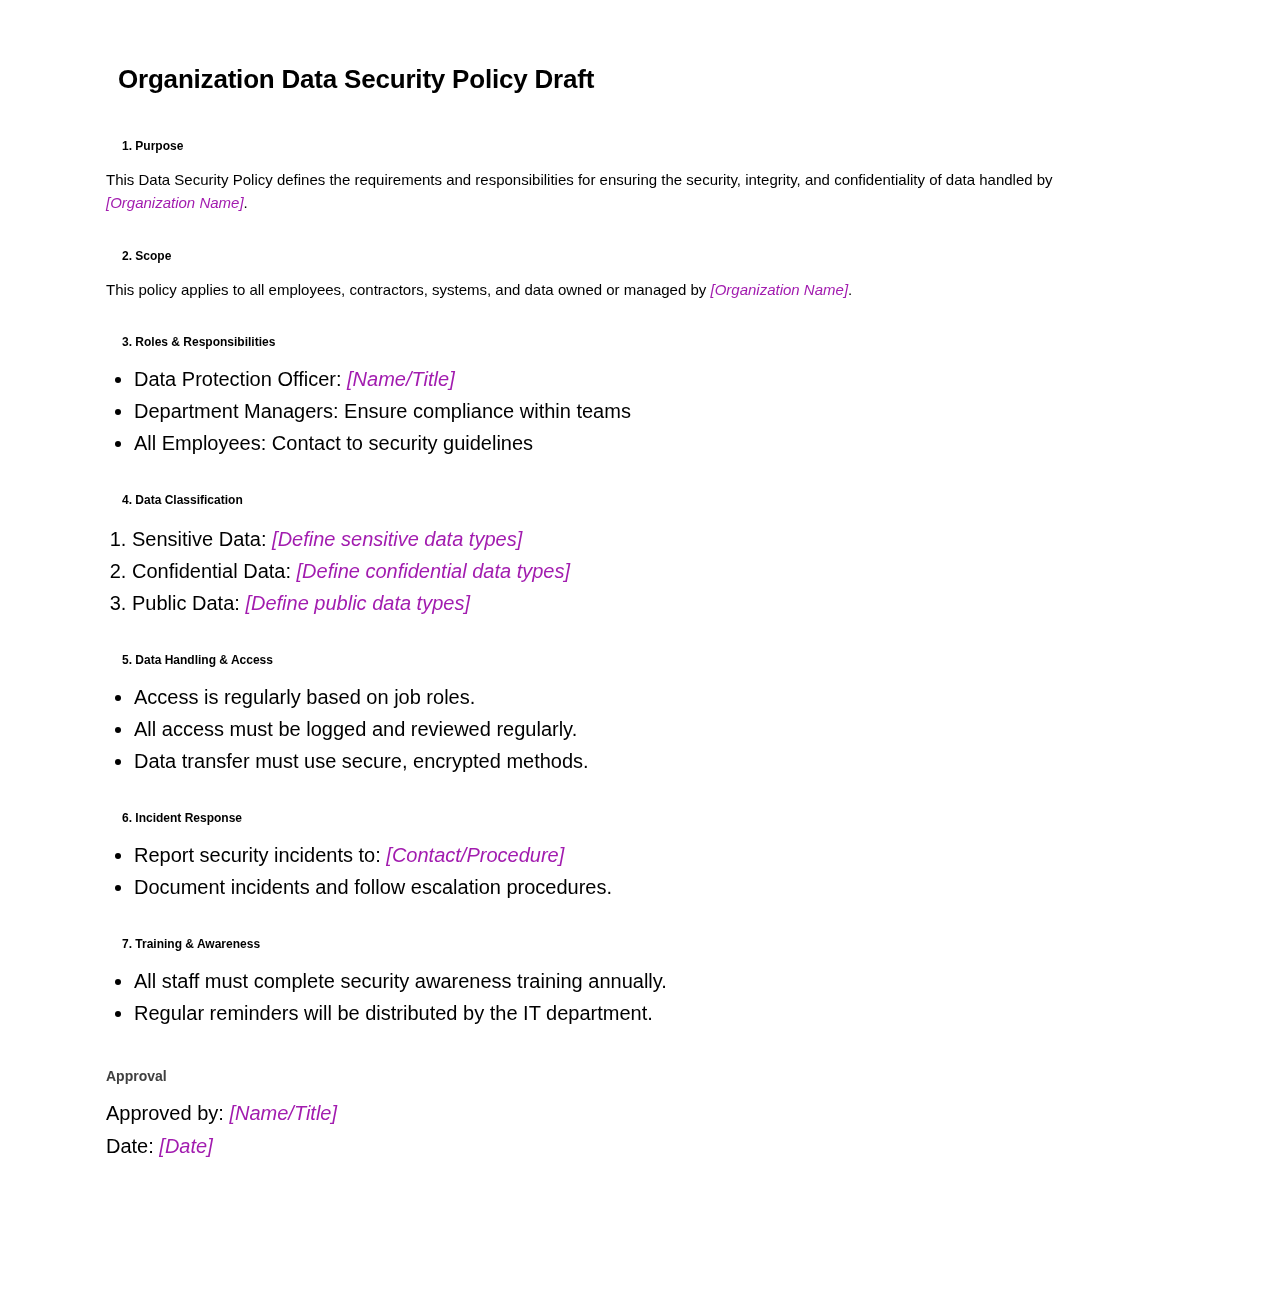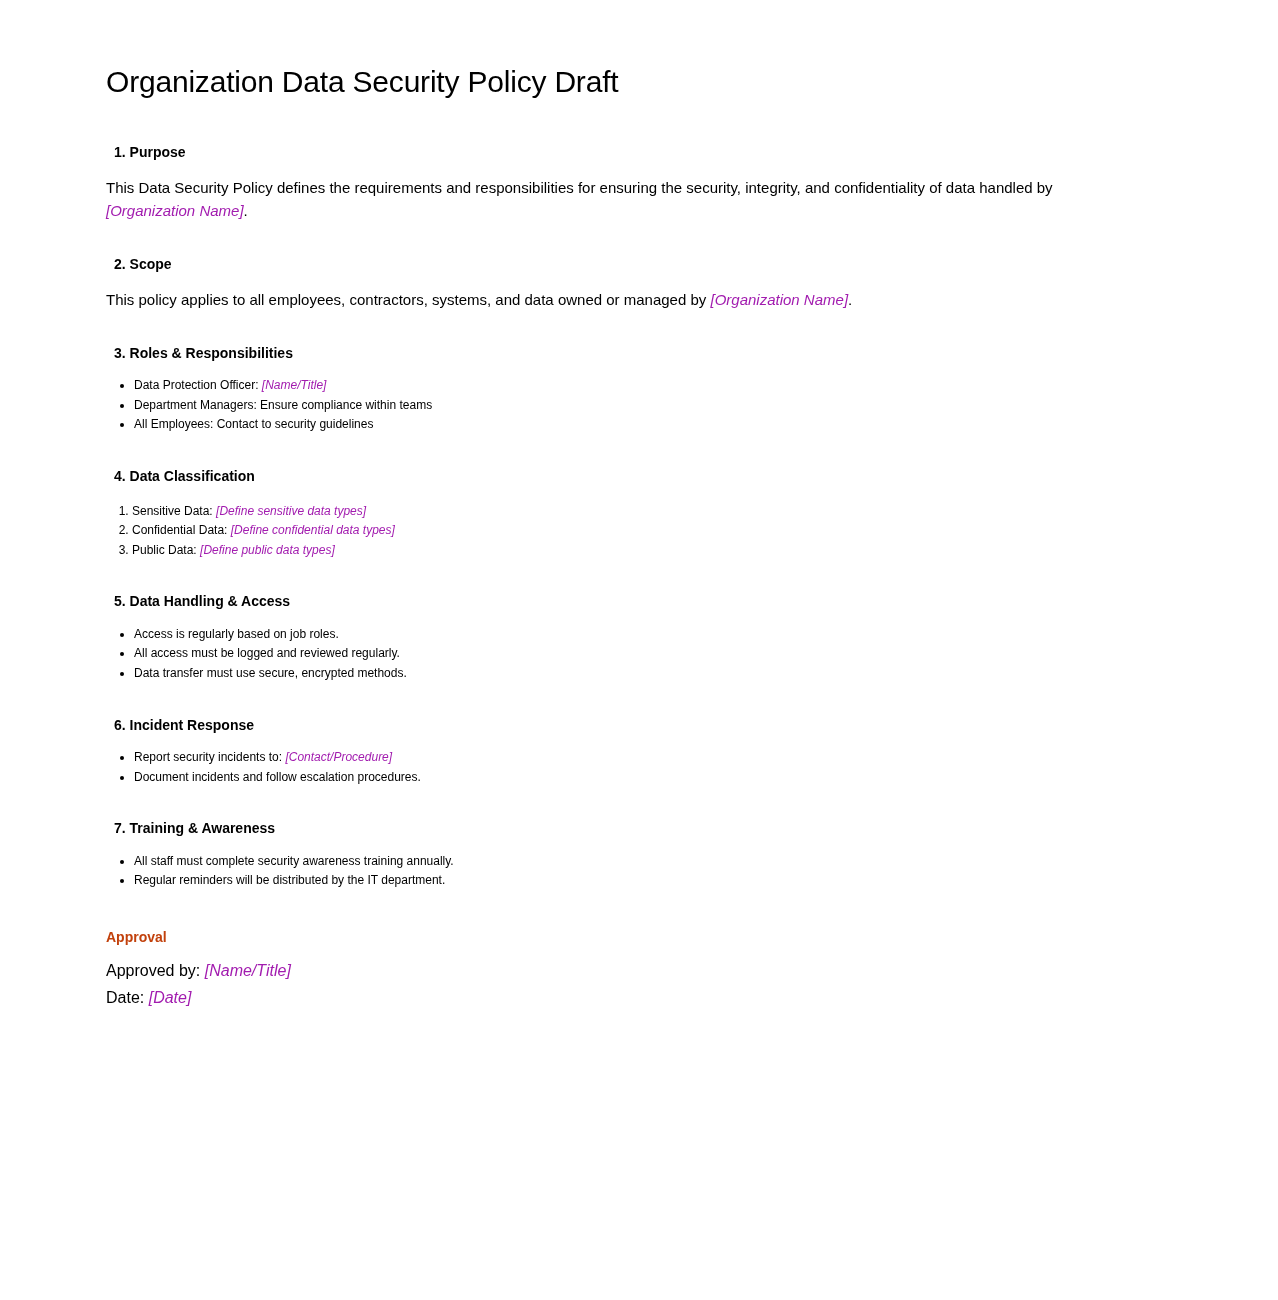--- a/index.html
+++ b/index.html
@@ -14,49 +14,49 @@
     font-family: "Liberation Sans", sans-serif;
     color: #000000;
     -webkit-font-smoothing: antialiased;
   }
   .page {
     padding: 64px 106px 40px 106px;
     box-sizing: border-box;
     width: 1278px;
   }
   .doc-title {
-    font-size: 30px;
-    font-weight: normal;
+    font-size: 26px;
+    font-weight: bold;
     line-height: 1.2;
-    margin: 0 0 44px 0;
+    margin: 0 0 44px 12px;
     letter-spacing: -0.2px;
     color: #000;
   }
   .section {
     margin: 0 0 0 0;
   }
   .section-heading {
-    font-size: 14px;
+    font-size: 12px;
     font-weight: bold;
     line-height: 1.25;
-    margin: 0 0 14px 8px;
+    margin: 0 0 14px 16px;
     color: #000;
   }
   .section + .section { margin-top: 34px; }
   p.body-text {
     font-size: 15px;
     line-height: 1.55;
     margin: 0 0 8px 0;
     max-width: 1015px;
     color: #000;
   }
   ul.doc-list, ol.doc-list {
     margin: 0;
     padding-left: 28px;
-    font-size: 12px;
+    font-size: 20px;
     line-height: 1.55;
   }
   ul.doc-list { list-style-type: disc; }
   ol.doc-list { list-style-type: decimal; padding-left: 26px; margin-top: 16px; }
   ul.doc-list li, ol.doc-list li {
     margin: 0 0 1px 0;
     color: #000;
   }
   .ph {
     font-style: italic;
@@ -65,24 +65,24 @@
   .em-dark {
     font-style: italic;
     color: #000;
   }
   .approval-block { margin-top: 38px; }
   .approval-heading {
     font-size: 14px;
     font-weight: bold;
     line-height: 1.3;
     margin: 0 0 12px 0;
-    color: #c2410c;
+    color: #404040;
   }
   .approval-line {
-    font-size: 16px;
+    font-size: 20px;
     line-height: 1.65;
     margin: 0;
     color: #000;
   }
 </style>
 </head>
 <body>
 
 <div class="page">
 

